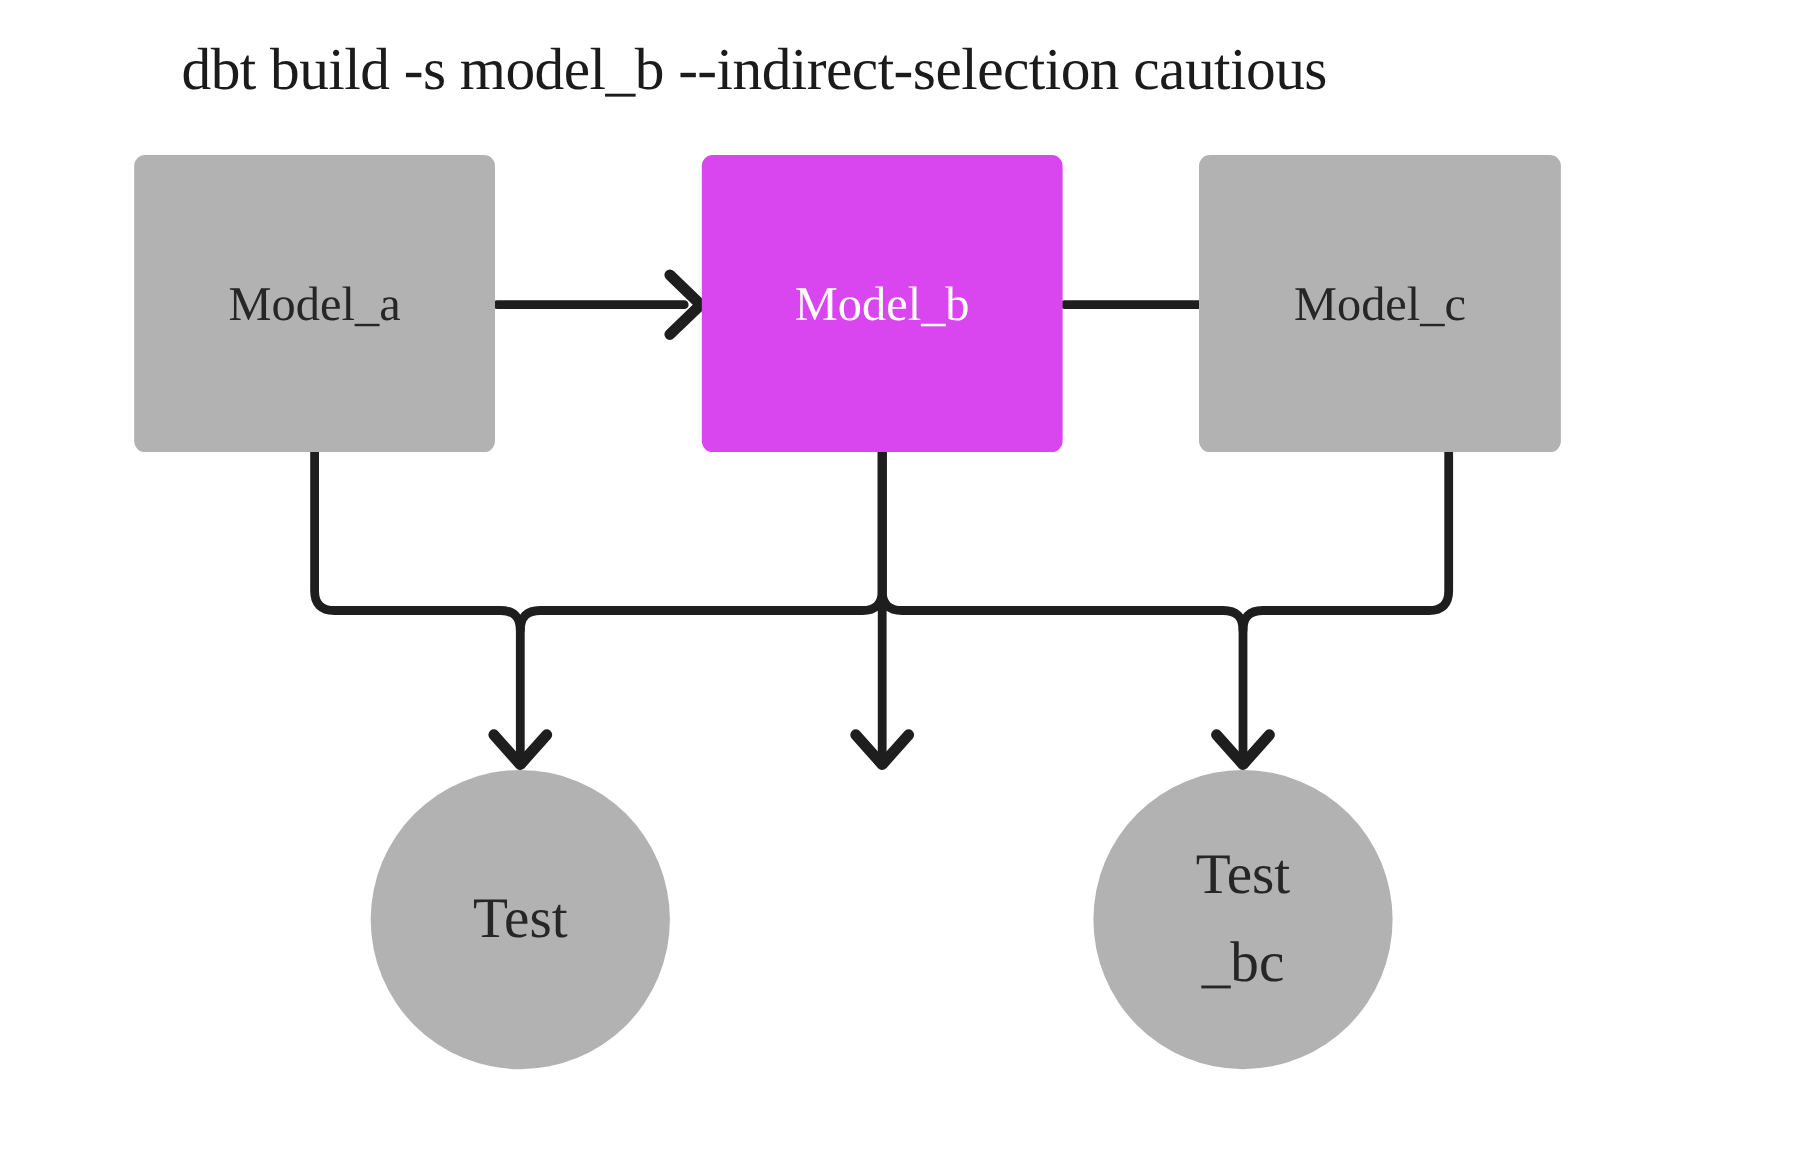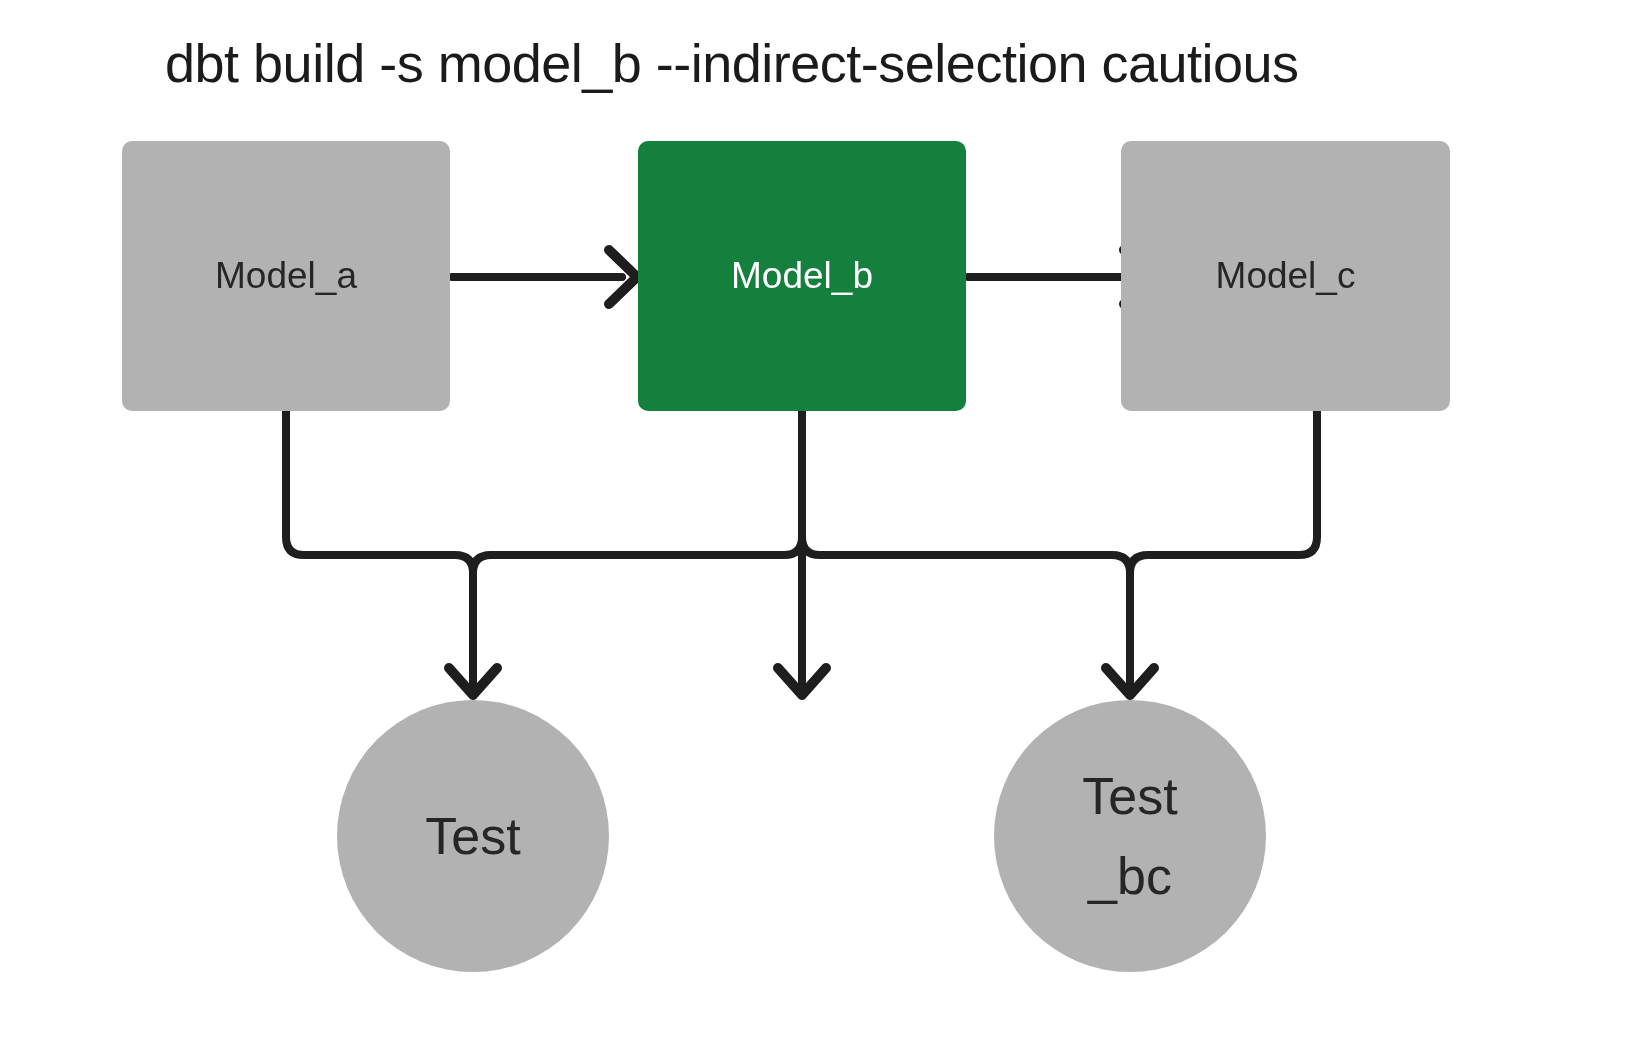--- a/index.html
+++ b/index.html
@@ -9,20 +9,21 @@
   }
   body {
     font-family: "Liberation Sans", "DejaVu Sans", sans-serif;
   }
   .canvas {
     position: relative;
     width: 1617px;
     height: 1060px;
     overflow: hidden;
     background: #ffffff;
+    font-family: Liberation Serif, serif;
   }
   .diagram-title {
     position: absolute;
     left: 165px;
     top: 32px;
     font-size: 54px;
     font-weight: 400;
     letter-spacing: -0.5px;
     color: #1b1b1b;
     white-space: nowrap;
@@ -39,25 +40,25 @@
     display: flex;
     align-items: center;
     justify-content: center;
     text-align: center;
   }
   .model-box {
     top: 141px;
     width: 328px;
     height: 270px;
     border-radius: 10px;
-    font-size: 37px;
+    font-size: 44px;
   }
   .model-a { left: 122px; }
   .model-b { left: 638px; }
-  .model-c { left: 1121px; width: 329px; }
+  .model-c { left: 1090px; width: 329px; }
   .test-circle {
     top: 700px;
     width: 272px;
     height: 272px;
     border-radius: 50%;
     font-size: 52px;
     line-height: 80px;
   }
   .test-ab { left: 337px; }
   .test-b  { left: 666px; }
@@ -94,21 +95,21 @@
       <path d="M449 668 L473 695 L497 668" stroke-width="10"></path>
       <path d="M778 668 L802 695 L826 668" stroke-width="10"></path>
       <path d="M1106 668 L1130 695 L1154 668" stroke-width="10"></path>
     </g>
   </svg>
 
   <div class="node model-box model-a" style="background-color: rgb(178, 178, 178);">
     <span style="color: rgb(38, 38, 38);">Model_a</span>
   </div>
 
-  <div class="node model-box model-b" style="background-color: #15803d;">
+  <div class="node model-box model-b" style="background-color: #d946ef;">
     <span style="color: rgb(255, 255, 255);">Model_b</span>
   </div>
 
   <div class="node model-box model-c" style="background-color: rgb(178, 178, 178);">
     <span style="color: rgb(38, 38, 38);">Model_c</span>
   </div>
 
   <div class="node test-circle test-ab" style="background-color: rgb(178, 178, 178);">
     <span class="label-lines" style="color: rgb(38, 38, 38);">
       <span>Test</span>

